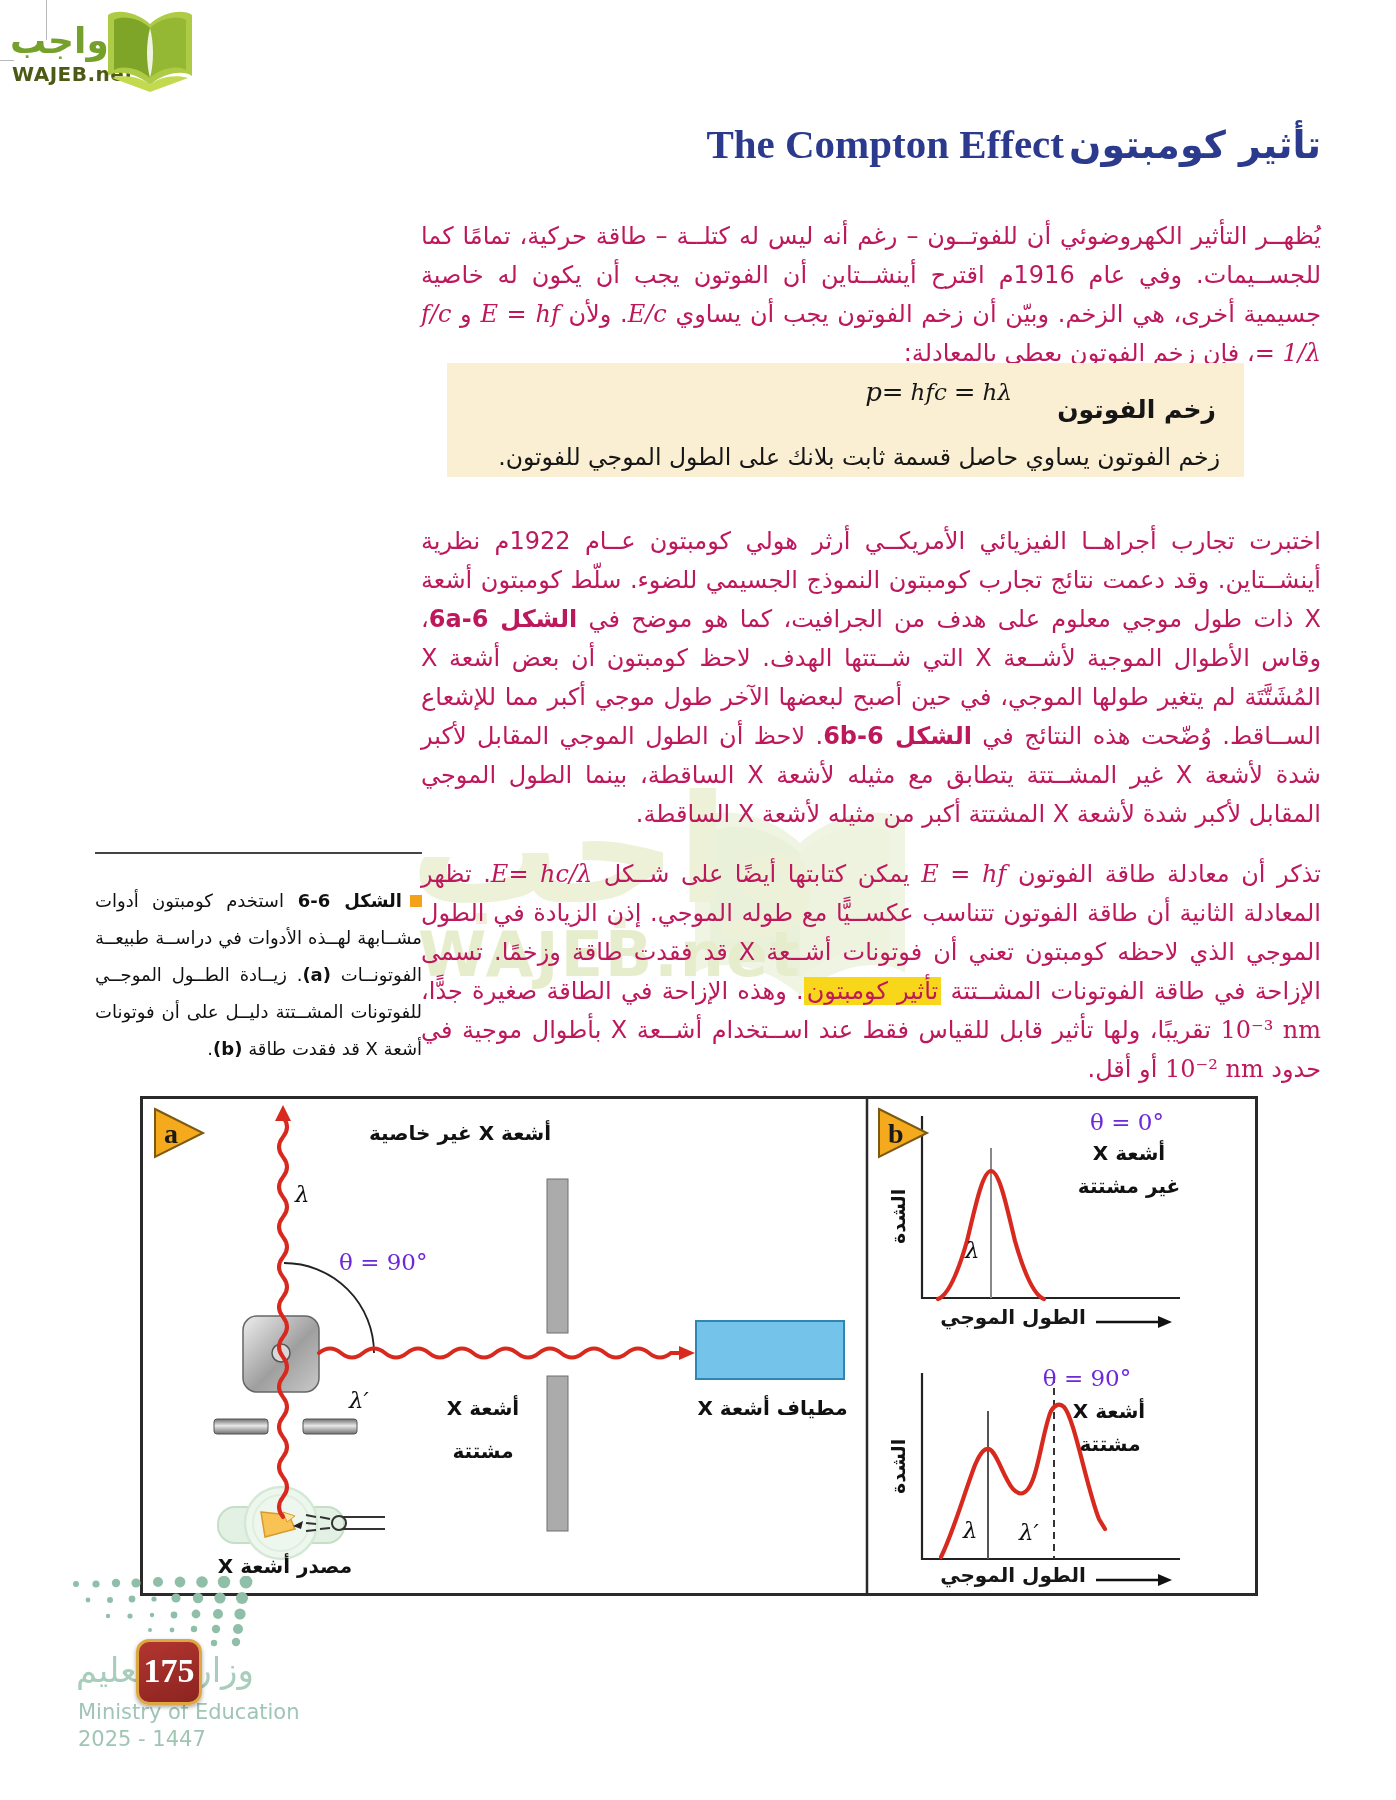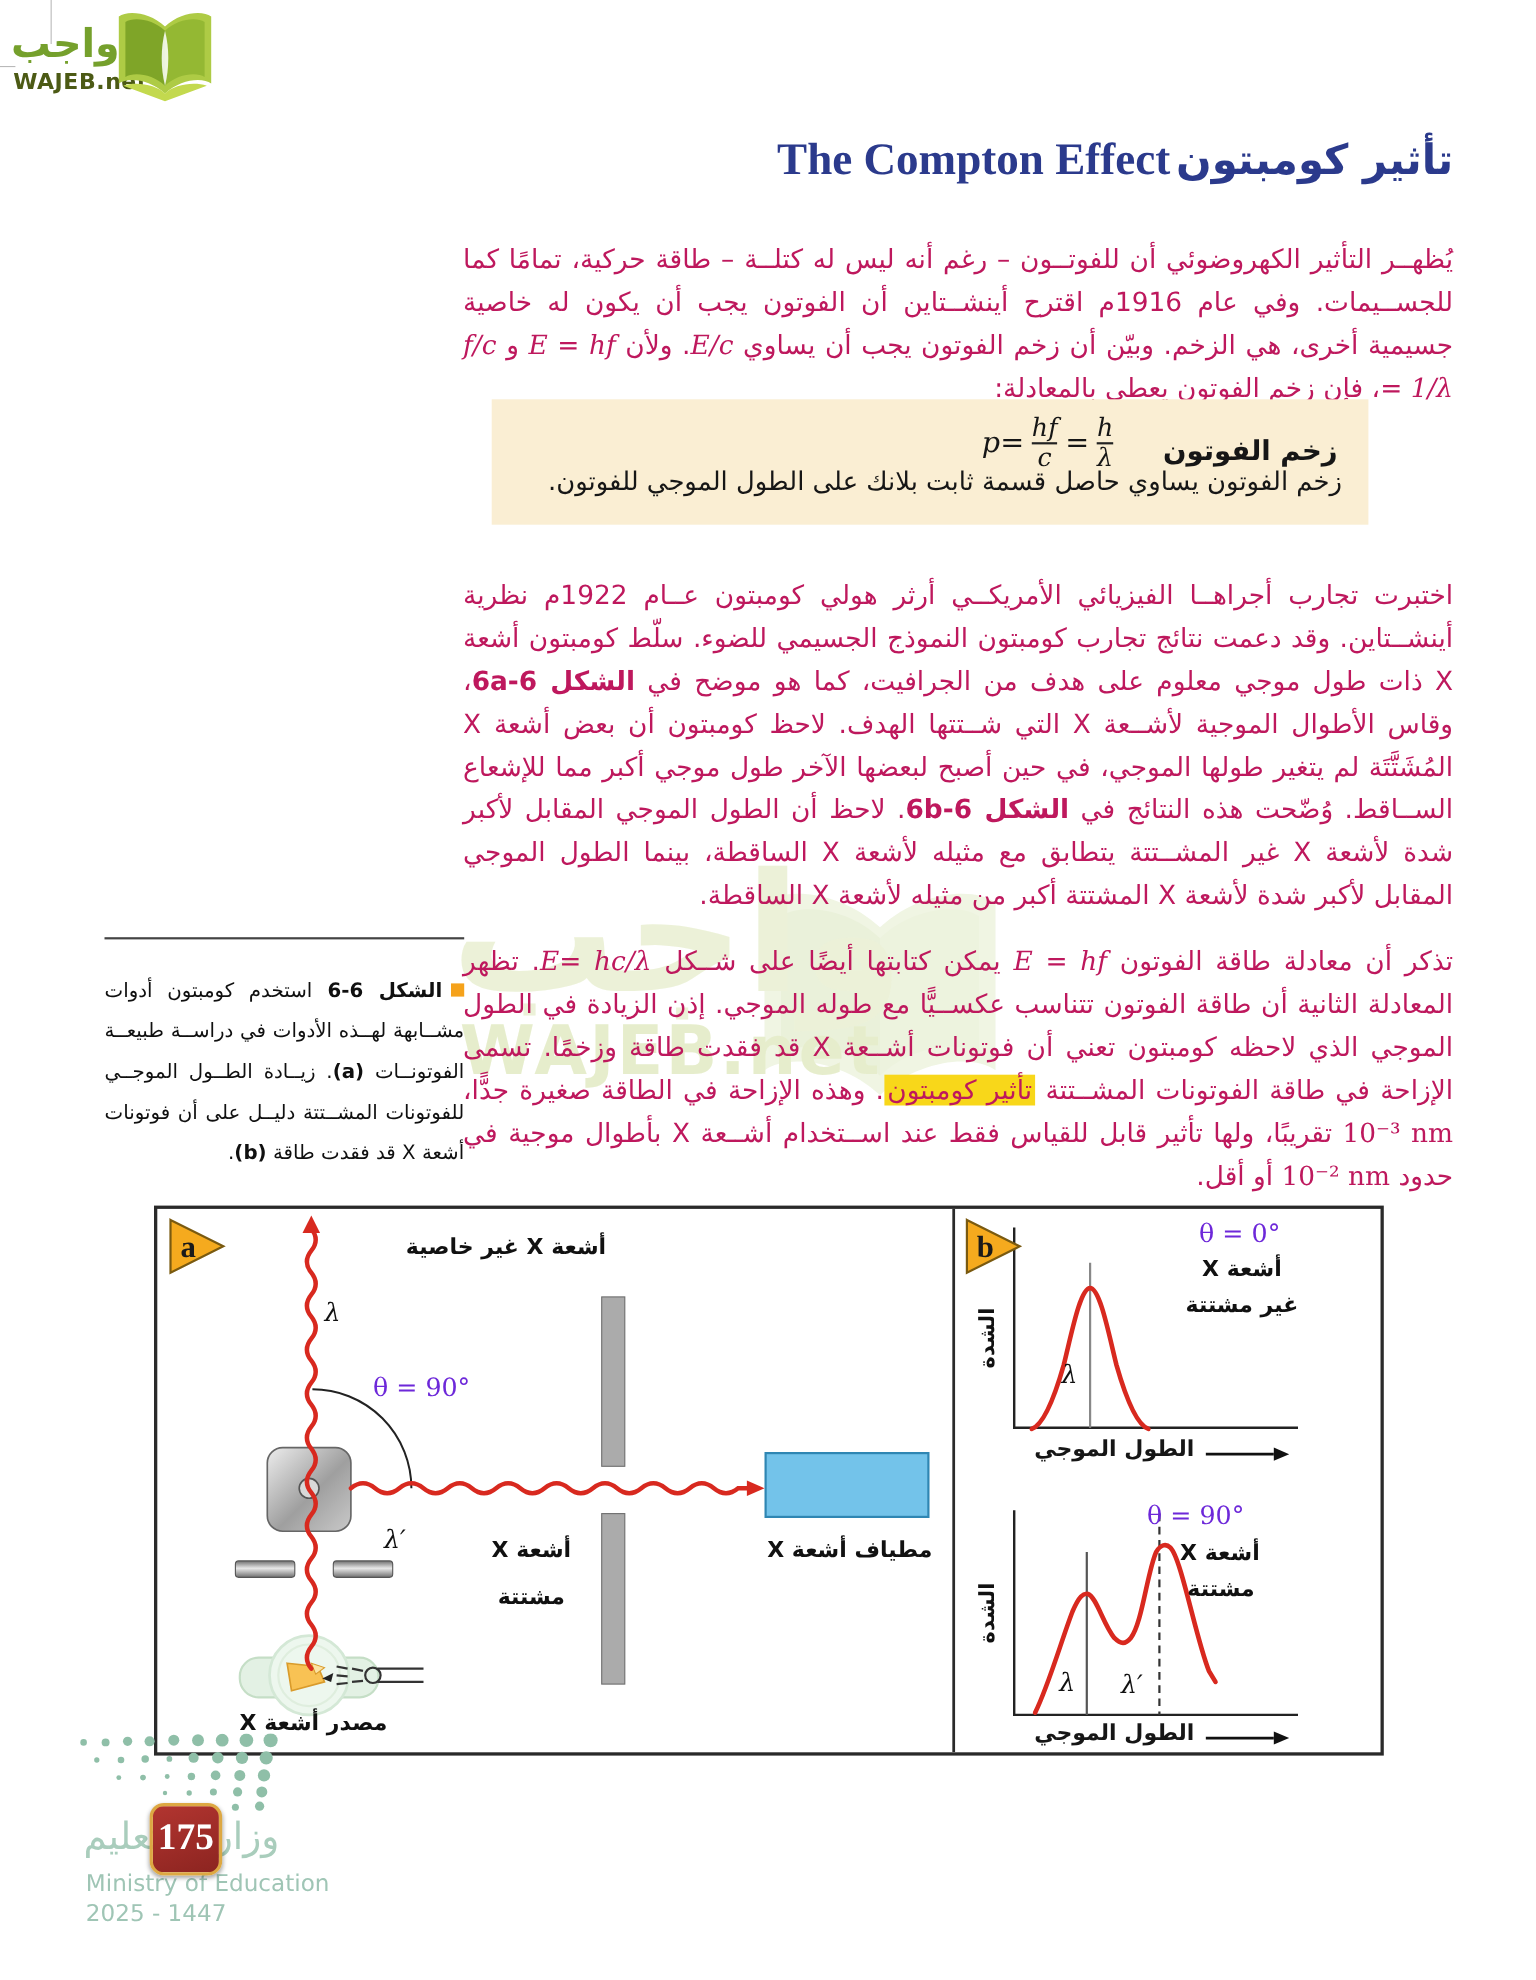--- a/index.html
+++ b/index.html
@@ -24,23 +24,23 @@
   .m{font-family:"DejaVu Serif",serif;font-style:italic;direction:ltr;unicode-bidi:embed;}
   .num{font-family:"DejaVu Serif",serif;direction:ltr;unicode-bidi:embed;margin-top:47px;}
   .b{font-weight:bold;}
   .ltr{direction:ltr;unicode-bidi:embed;font-weight:bold;}
   .hl{background:#f8d71a;padding:0 3px;}
   
   .eqbox{position:absolute;left:447px;top:363px;width:797px;height:114px;background:#faeed3;z-index:2;}
   .eq-label{position:absolute;right:28px;top:32px;font-size:25px;font-weight:bold;direction:rtl;}
   .eq-math{position:absolute;right:232px;top:14px;direction:ltr;display:flex;align-items:center;gap:7px;
            font-family:"DejaVu Serif",serif;font-style:italic;font-size:26px;}
-  .frac{display:inline-flex;flex-direction:column;align-items:center;line-height:1.05;font-size:23px;}
+  .frac{display:inline-flex;flex-direction:row;align-items:center;line-height:1.05;font-size:23px;}
   .frac .bar{width:100%;border-top:2px solid #222;margin:1px 0;}
-  .eq-caption{position:absolute;right:24px;top:60px;direction:rtl;font-size:23.5px;white-space:nowrap;}
+  .eq-caption{position:absolute;right:24px;top:80px;direction:rtl;font-size:23.5px;white-space:nowrap;}
   
   .sidebar{position:absolute;left:95px;top:852px;width:327px;border-top:2px solid #444;
            padding-top:28px;direction:rtl;text-align:justify;font-size:18px;line-height:37px;color:#101010;z-index:2;}
   .bullet{display:inline-block;width:12px;height:12px;background:#f5a21b;margin-left:8px;}
   
   .watermark{position:absolute;left:400px;top:808px;width:560px;height:210px;z-index:1;opacity:.55;pointer-events:none;}
   .wm-ar{position:absolute;left:10px;top:-45px;font-size:150px;font-weight:bold;color:#dde7b9;}
   .wm-net{position:absolute;left:18px;top:110px;font-size:62px;font-weight:bold;color:#d3e0a4;letter-spacing:2px;}
   .wm-book{position:absolute;left:250px;top:-10px;opacity:.8;}
   

